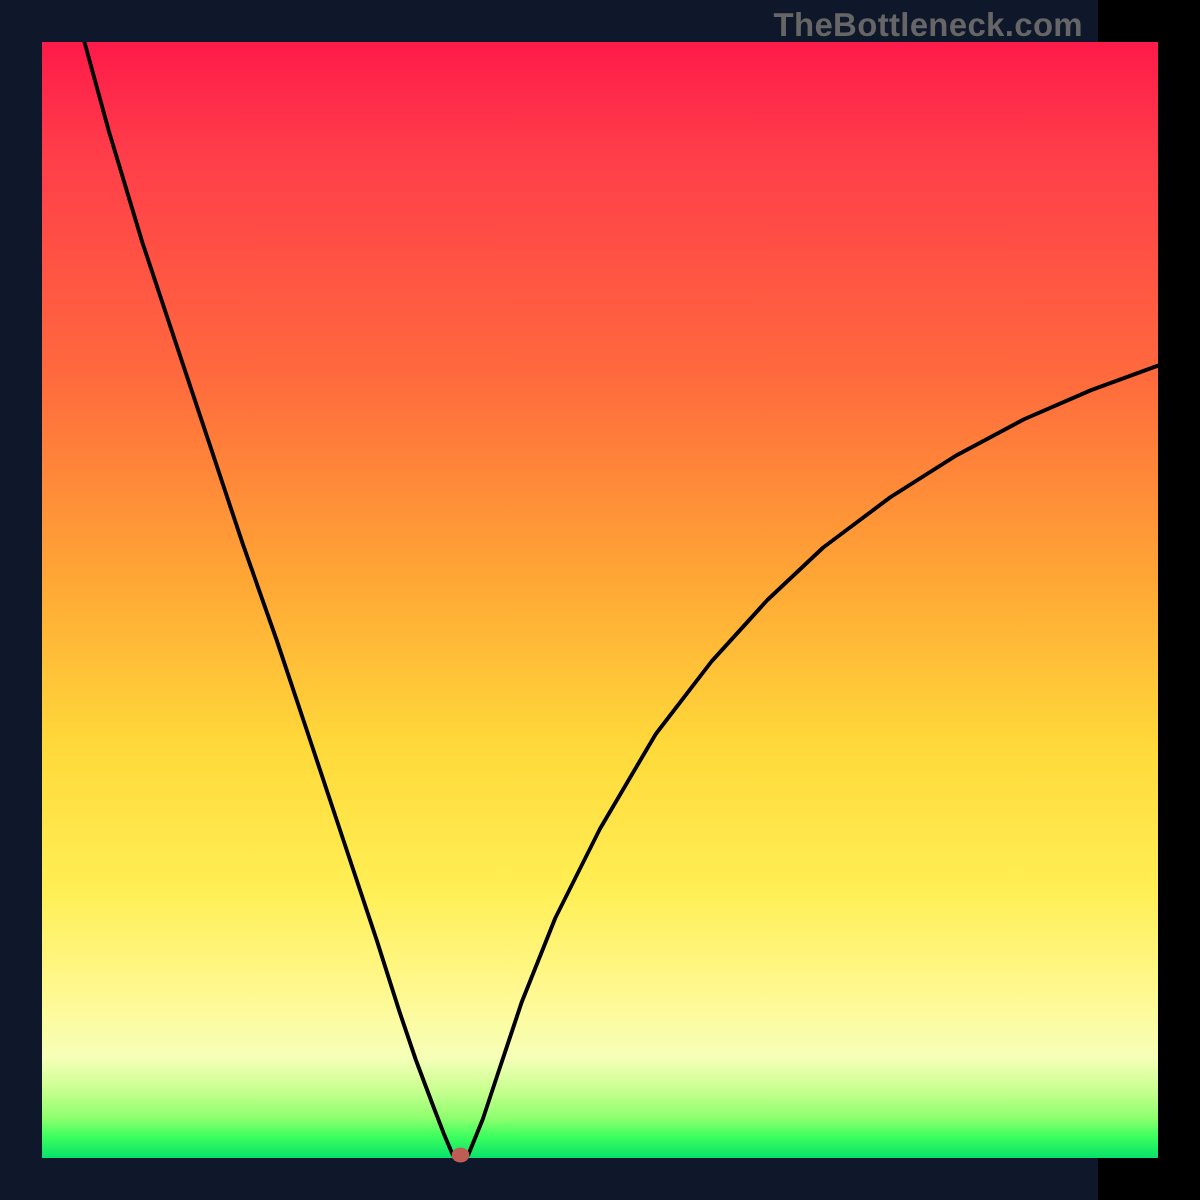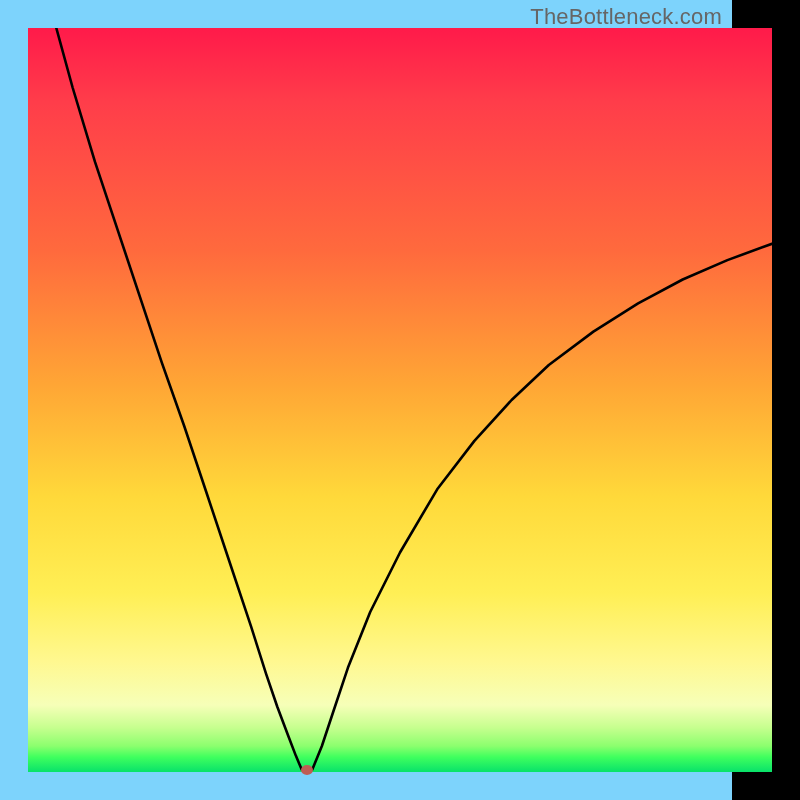--- a/index.html
+++ b/index.html
@@ -8,21 +8,22 @@
     width: 800px;
     height: 800px;
     background: #000;
     overflow: hidden;
     font-family: Arial, Helvetica, sans-serif;
   }
   .frame {
     position: relative;
     width: 732px;
     height: 800px;
-    background: #7dd3fc;
+    background: #0f172a;
+    font-weight: bold;
   }
   .plot {
     position: absolute;
     left: 28px;
     top: 28px;
     width: 744px;
     height: 744px;
     
     background: linear-gradient(to bottom,
       #ff1a4a 0%,

